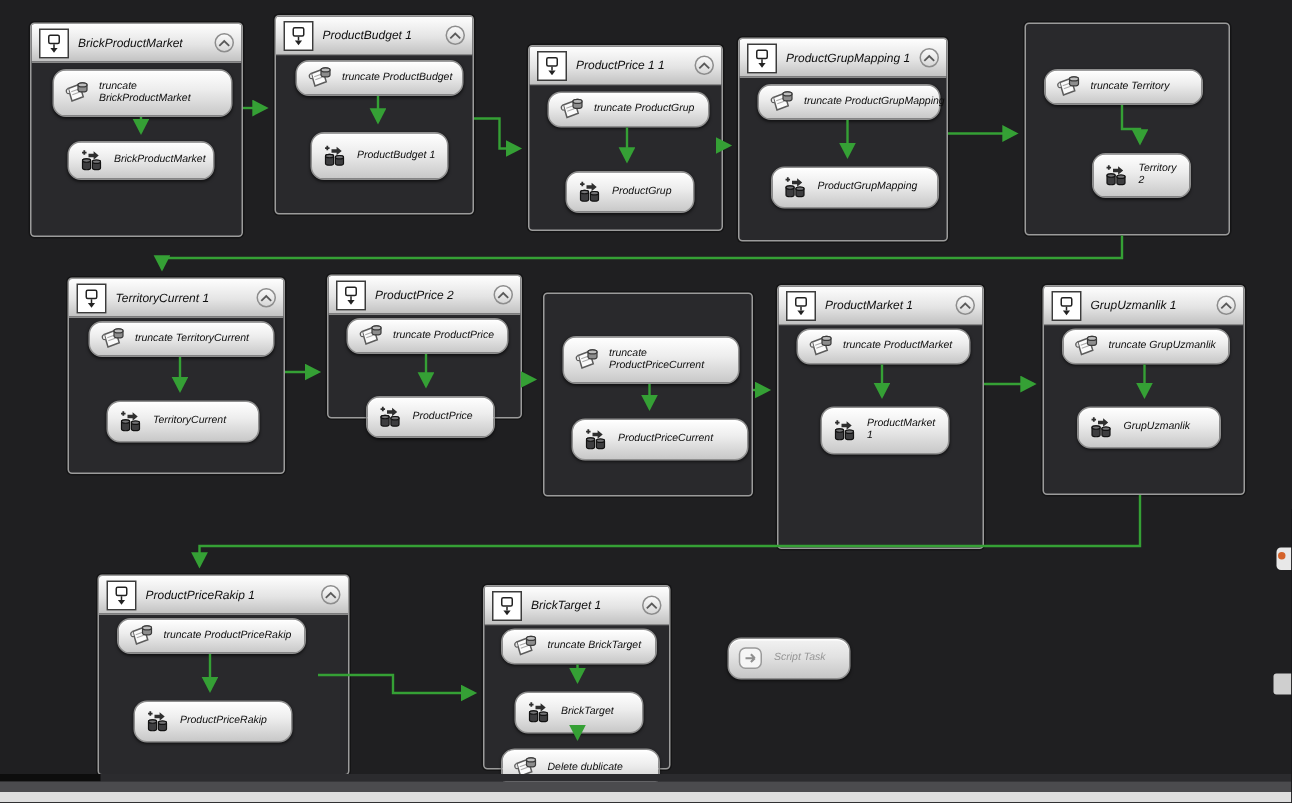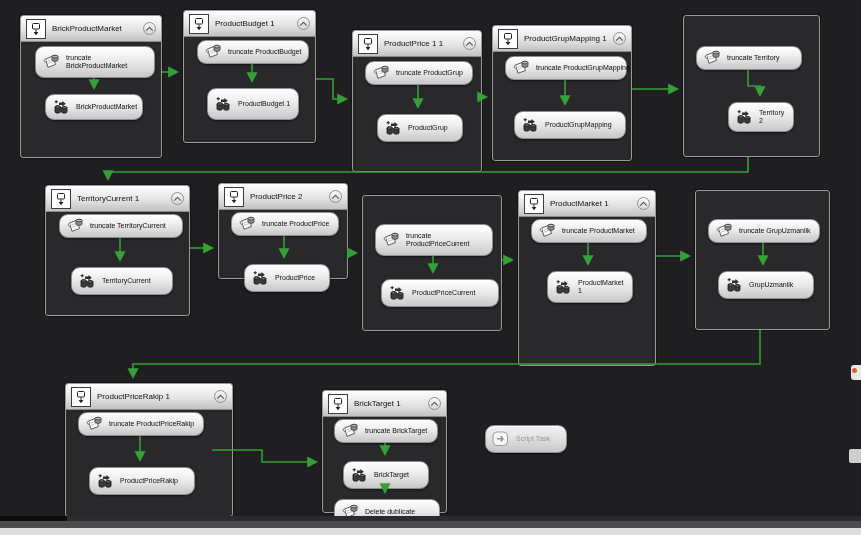--- a/index.html
+++ b/index.html
@@ -1,17 +1,17 @@
 <!DOCTYPE html>
 <html><head>
 <meta charset="utf-8">
 <style>
   html,body{margin:0;padding:0;background:#141416;}
   *{box-sizing:border-box;font-family:"Liberation Sans",sans-serif;}
-  .stage{position:relative;width:861px;height:535px;background:#1f1f21;overflow:hidden;}
+  .stage{position:relative;width:861px;height:535px;background:#1f1f21;overflow:hidden;font-style:italic;}
   .wires{position:absolute;left:0;top:0;z-index:4;pointer-events:none;}
   .container{position:absolute;background:#29292c;border:1px solid #9b9b9b;border-radius:3px;z-index:2;box-shadow:0 0 0 1px rgba(0,0,0,.35);}
   .titlebar{position:absolute;left:0;right:0;top:0;height:26px;display:flex;align-items:center;gap:6px;padding:0 5px;
     background:linear-gradient(#fefefe,#e4e4e4 55%,#c2c2c2);border-bottom:1px solid #8a8a8a;border-radius:2px 2px 0 0;}
   .seqbox{width:20px;height:20px;background:#fff;border:1px solid #3c3c3c;display:flex;align-items:center;justify-content:center;flex:0 0 auto;}
   .ctitle{font-size:8px;color:#0e0e0e;flex:1;white-space:nowrap;overflow:hidden;}
   .chev{width:13px;height:13px;border:1px solid #8d8d8d;border-radius:50%;display:flex;align-items:center;justify-content:center;flex:0 0 auto;background:linear-gradient(#fafafa,#d7d7d7);}
   .task{position:absolute;display:flex;align-items:center;gap:5px;padding:2px 5px;border:1px solid #8f8f8f;border-radius:9px;
     background:linear-gradient(#ffffff,#ededed 42%,#c8c8c8);box-shadow:inset 0 1px 0 #fff,0 1px 2px rgba(0,0,0,.55);z-index:3;}
   .task .lbl{font-size:7px;line-height:8.5px;color:#0e0e0e;}
@@ -140,21 +140,21 @@
             <path d="M4 10 a2.7 1.15 0 0 1 5.4 0 v5 a2.7 1.15 0 0 1 -5.4 0 z" fill="#3d3d3f" stroke="#121212" stroke-width="0.8"></path>
             <ellipse cx="6.7" cy="10" rx="2.7" ry="1.15" fill="#757577" stroke="#121212" stroke-width="0.8"></ellipse>
             <path d="M10.6 10.8 a2.7 1.15 0 0 1 5.4 0 v4.2 a2.7 1.15 0 0 1 -5.4 0 z" fill="#3d3d3f" stroke="#121212" stroke-width="0.8"></path>
             <ellipse cx="13.3" cy="10.8" rx="2.7" ry="1.15" fill="#757577" stroke="#121212" stroke-width="0.8"></ellipse>
           </svg>
 </span>
       <span class="lbl">ProductBudget 1</span>
     </div>
   </div>
 
-  <div class="container" style="left:352px;top:30px;width:130px;height:142px">
+  <div class="container" style="left:352px;top:30px;width:130px;height:124px">
     <div class="titlebar">
       <span class="seqbox icon-slot">
 <svg width="14" height="14" viewBox="0 0 14 14">
             <rect x="3.5" y="1.5" width="7" height="5.5" rx="1" fill="#fff" stroke="#222" stroke-width="1"></rect>
             <line x1="7" y1="7.5" x2="7" y2="10" stroke="#222" stroke-width="1"></line>
             <path d="M4.6 10 h4.8 L7 13.2 Z" fill="#222"></path>
           </svg>
 </span>
       <span class="ctitle">ProductPrice 1 1</span>
       <span class="chev icon-slot">
@@ -412,20 +412,35 @@
             <ellipse cx="6.7" cy="10" rx="2.7" ry="1.15" fill="#757577" stroke="#121212" stroke-width="0.8"></ellipse>
             <path d="M10.6 10.8 a2.7 1.15 0 0 1 5.4 0 v4.2 a2.7 1.15 0 0 1 -5.4 0 z" fill="#3d3d3f" stroke="#121212" stroke-width="0.8"></path>
             <ellipse cx="13.3" cy="10.8" rx="2.7" ry="1.15" fill="#757577" stroke="#121212" stroke-width="0.8"></ellipse>
           </svg>
 </span>
       <span class="lbl">ProductMarket 1</span>
     </div>
   </div>
 
   <div class="container" style="left:695px;top:190px;width:135px;height:140px">
+    <div class="titlebar">
+      <span class="seqbox icon-slot">
+<svg width="14" height="14" viewBox="0 0 14 14">
+            <rect x="3.5" y="1.5" width="7" height="5.5" rx="1" fill="#fff" stroke="#222" stroke-width="1"></rect>
+            <line x1="7" y1="7.5" x2="7" y2="10" stroke="#222" stroke-width="1"></line>
+            <path d="M4.6 10 h4.8 L7 13.2 Z" fill="#222"></path>
+          </svg>
+</span>
+      <span class="ctitle">GrupUzmanlik 1</span>
+      <span class="chev icon-slot">
+<svg width="9" height="6" viewBox="0 0 9 6">
+            <path d="M1.2 4.6 L4.5 1.4 L7.8 4.6" stroke="#5a5a5a" stroke-width="1.2" fill="none"></path>
+          </svg>
+</span>
+    </div>
     <div class="task" style="left:12px;top:28px;width:112px;height:24px">
       <span class="icon icon-slot">
 <svg width="20" height="20" viewBox="0 0 20 20">
             <path d="M4.5 7 L12 4.2 L14.5 12.5 L7 15.3 Z" fill="#fbfbfb" stroke="#5c5c5c" stroke-width="1"></path>
             <path d="M6.5 9.2 l4.6-1.7 M7.2 11.2 l4.6-1.7" stroke="#a9a9a9" stroke-width="0.7" fill="none"></path>
             <path d="M11 4.6 a3 1.3 0 0 1 6 0 v3.4 a3 1.3 0 0 1 -6 0 z" fill="#8d8d8d" stroke="#3a3a3a" stroke-width="0.8"></path>
             <ellipse cx="14" cy="4.6" rx="3" ry="1.3" fill="#bcbcbc" stroke="#3a3a3a" stroke-width="0.8"></ellipse>
             <path d="M4.5 7 q-1.8 0.6 -1.2 2.4 q0.5 1.4 2 0.8" fill="#e6e6e6" stroke="#5c5c5c" stroke-width="0.8"></path>
           </svg>
 </span>

